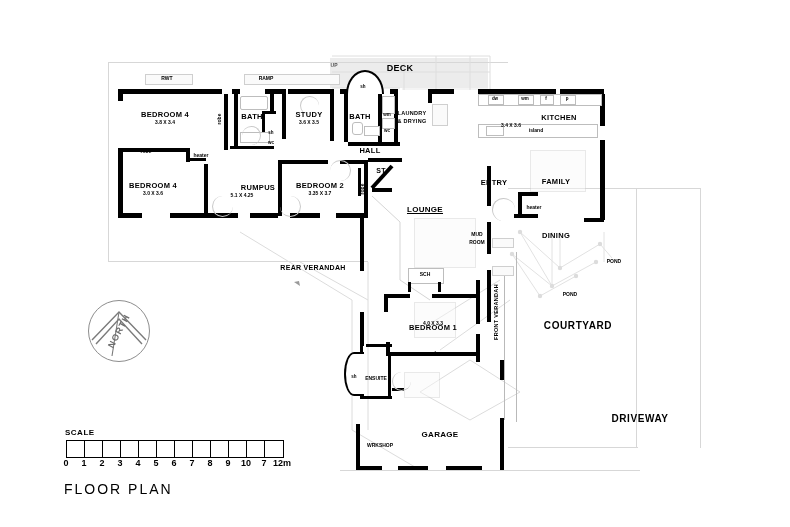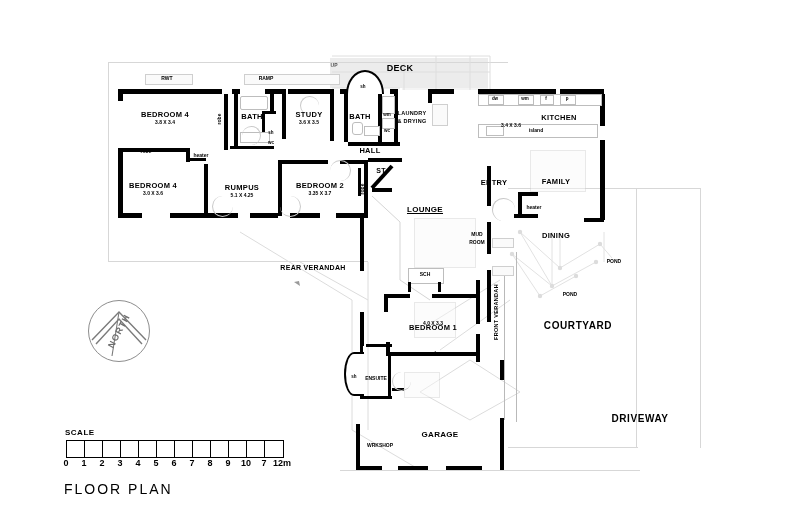--- a/index.html
+++ b/index.html
@@ -301,21 +301,21 @@
   <div class="tiny" style="left:525px;top:96px;font-size:4.5px;">wm</div>
   <div class="tiny" style="left:546px;top:96px;font-size:4.5px;">f</div>
   <div class="tiny" style="left:567px;top:96px;font-size:4.5px;">p</div>
 
   <div class="tiny" style="left:146px;top:148px;font-size:5px;">robe</div>
   <div class="tiny" style="left:201px;top:152px;font-size:5px;">heater</div>
 
   <div class="lbl c" style="left:153px;top:181px;font-size:7.5px;">BEDROOM 4</div>
   <div class="dim" style="left:153px;top:190px;font-size:5px;">3.0 X 3.6</div>
 
-  <div class="lbl c" style="left:242px;top:183px;font-size:7.5px;">RUMPUS</div>
+  <div class="lbl c" style="left:242px;top:183px;font-size:7.5px;padding-left:32px;">RUMPUS</div>
   <div class="dim" style="left:242px;top:192px;font-size:5px;">5.1 X 4.25</div>
 
   <div class="lbl c" style="left:320px;top:181px;font-size:7.5px;">BEDROOM 2</div>
   <div class="dim" style="left:320px;top:190px;font-size:5px;">3.35 X 3.7</div>
   <div class="tiny vert" style="left:362px;top:186px;font-size:5px;transform:translateX(-50%) rotate(-90deg);">robe</div>
 
   <div class="lbl c" style="left:381px;top:167px;font-size:7px;">ST</div>
 
   <div class="lbl c" style="left:425px;top:205px;font-size:8px;text-decoration:underline;">LOUNGE</div>
   <div class="lbl c" style="left:494px;top:178px;font-size:7.5px;">ENTRY</div>

